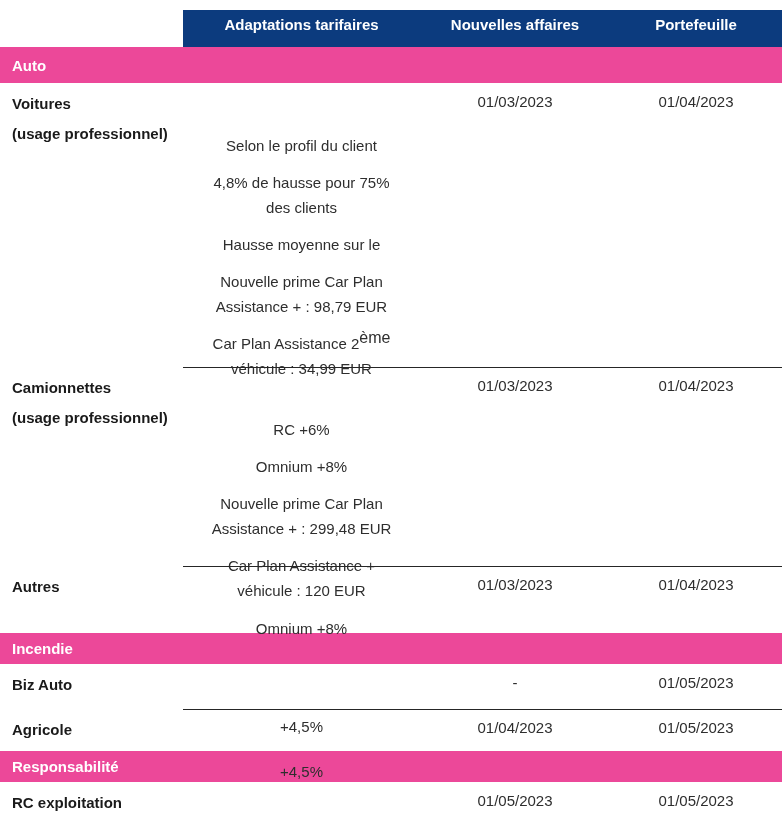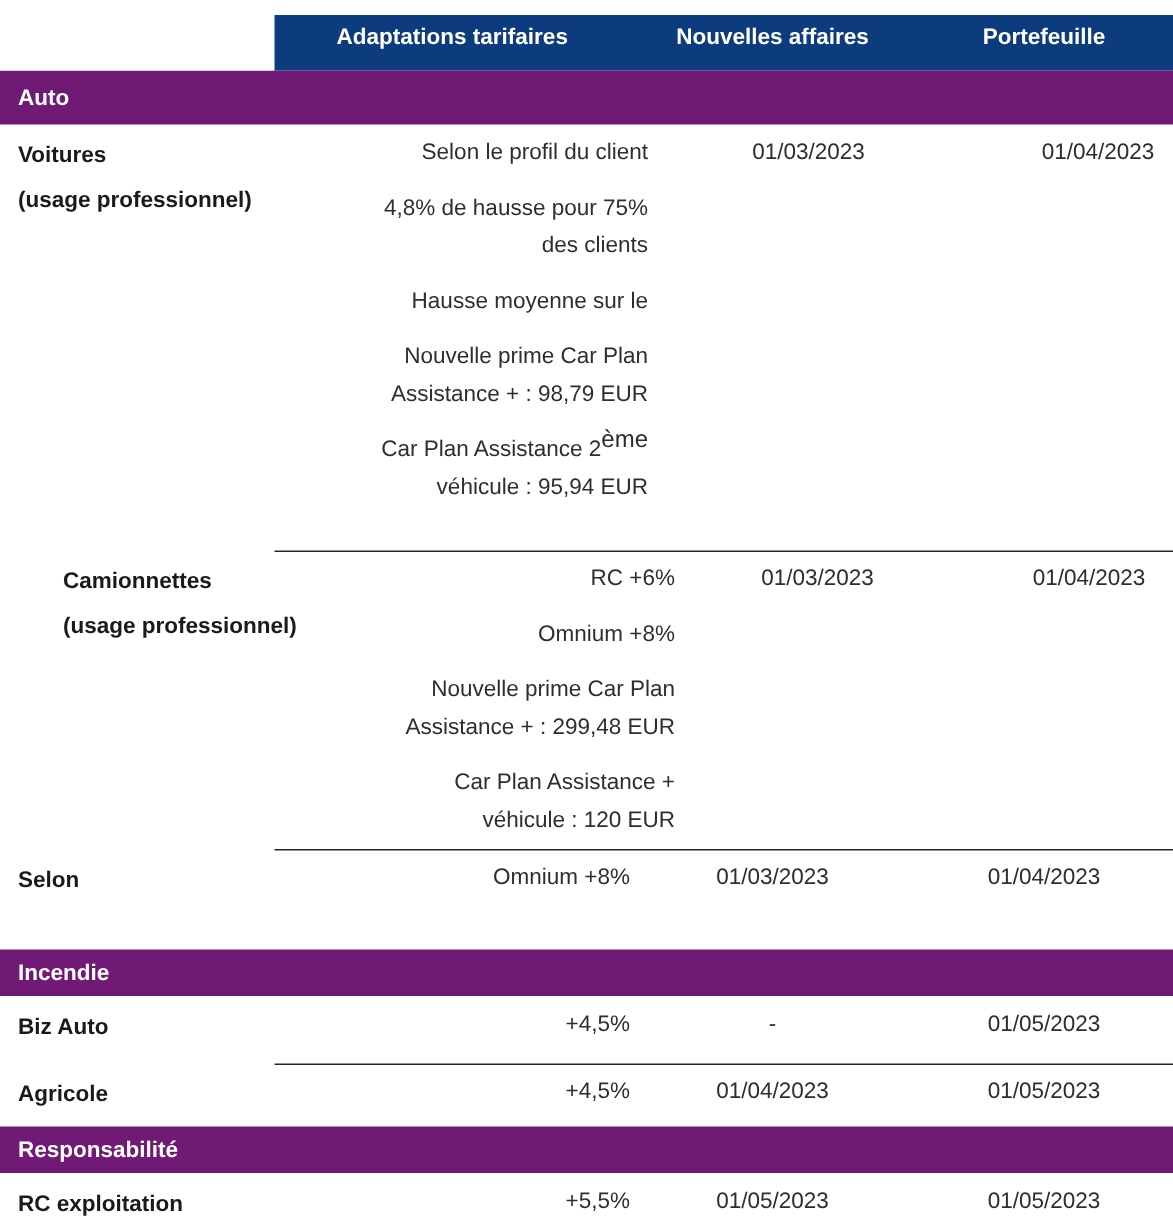--- a/index.html
+++ b/index.html
@@ -31,62 +31,63 @@
     color: #ffffff;
     font-weight: bold;
     text-align: center;
     padding-top: 6px;
     font-size: 15px;
   }
   .header-row .hspacer { background: #ffffff; }
 
   
   .section-bar {
-    background: #701a75;
+    background: #ec4899;
     color: #ffffff;
     font-weight: bold;
     display: flex;
     align-items: center;
     padding-left: 12px;
     box-sizing: border-box;
     font-size: 15px;
   }
   .bar-auto { height: 36px; }
   .bar-std  { height: 31px; }
 
   
   .row .label {
     font-weight: bold;
     color: #1a1a1a;
     padding: 6px 0 0 12px;
     line-height: 30px;
   }
   .row .adapt {
-    text-align: right;
+    text-align: center;
     padding-top: 6px;
+    margin-top: 44px;
   }
   .row .adapt .para { margin: 0 0 12px 0; }
   .row .adapt .line { line-height: 25px; }
   .row .datecell {
     text-align: center;
     padding-top: 6px;
     line-height: 25px;
   }
   .rule {
     position: absolute;
     top: 0;
     left: 183px;
     right: 0;
     height: 0;
     border-top: 1.5px solid #262626;
   }
   sup { font-size: 16px; line-height: 0; }
 
-  .row-voitures     { height: 284px; gap: 12px; }
-  .row-camionnettes { height: 199px; padding-left: 30px; }
+  .row-voitures     { height: 284px; }
+  .row-camionnettes { height: 199px; }
   .row-autres       { height: 67px;  }
   .row-bizplan      { height: 45px;  }
   .row-agricole     { height: 42px;  }
   .row-rc           { height: 38px;  }
 </style>
 </head>
 <body>
 
 <div class="doc">
 
@@ -116,21 +117,21 @@
       </div>
       <div class="para">
         <div class="line">Hausse moyenne sur le</div>
       </div>
       <div class="para">
         <div class="line">Nouvelle prime Car Plan</div>
         <div class="line">Assistance + : 98,79 EUR</div>
       </div>
       <div class="para">
         <div class="line"><span>Car Plan Assistance 2</span><sup>ème</sup></div>
-        <div class="line">véhicule : 95,94 EUR</div>
+        <div class="line">véhicule : 34,99 EUR</div>
       </div>
     </div>
     <div class="datecell">01/03/2023</div>
     <div class="datecell">01/04/2023</div>
   </div>
 
   <div class="grid4 row row-camionnettes">
     <div class="rule"></div>
     <div class="label">
       <div>Camionnettes</div>
@@ -152,21 +153,21 @@
         <div class="line">véhicule : 120 EUR</div>
       </div>
     </div>
     <div class="datecell">01/03/2023</div>
     <div class="datecell">01/04/2023</div>
   </div>
 
   <div class="grid4 row row-autres">
     <div class="rule"></div>
     <div class="label">
-      <div>Selon</div>
+      <div>Autres</div>
     </div>
     <div class="adapt">
       <div class="para">
         <div class="line">Omnium +8%</div>
       </div>
     </div>
     <div class="datecell">01/03/2023</div>
     <div class="datecell">01/04/2023</div>
   </div>
 

